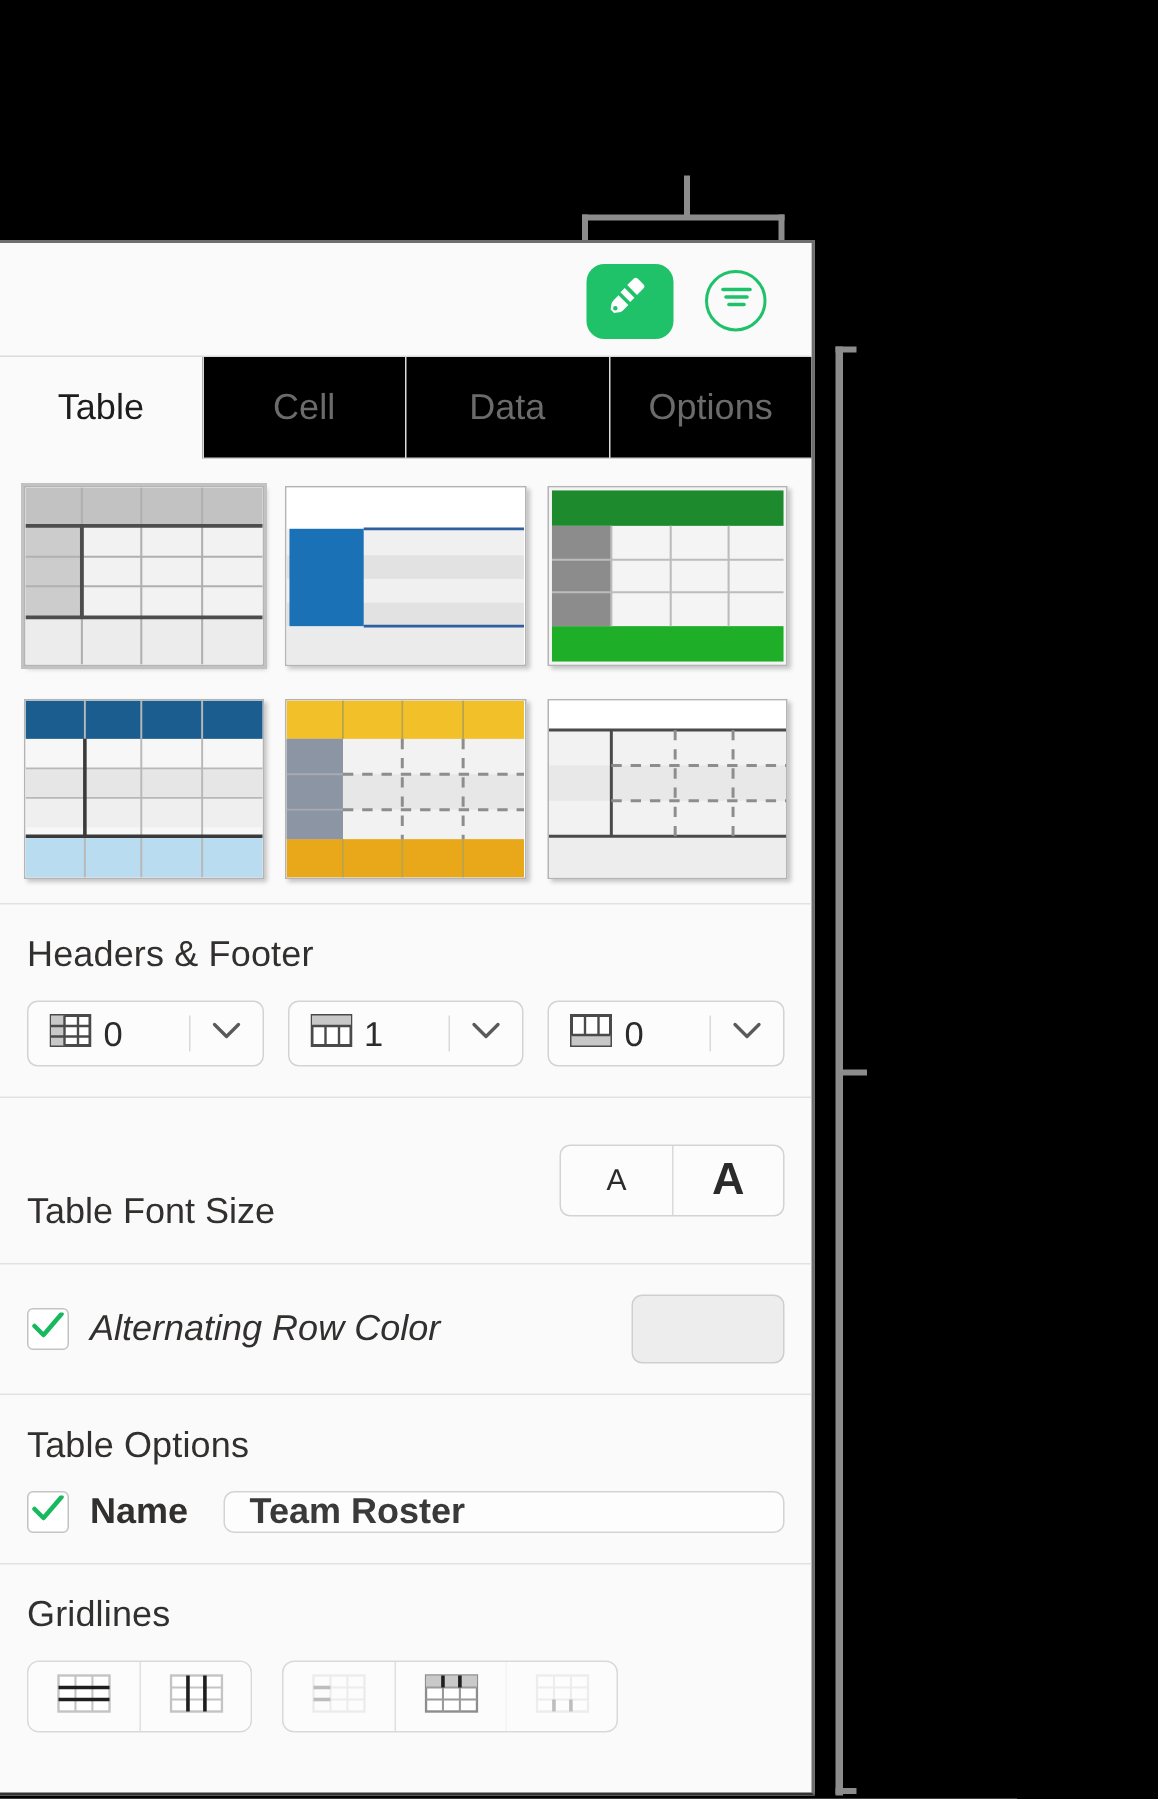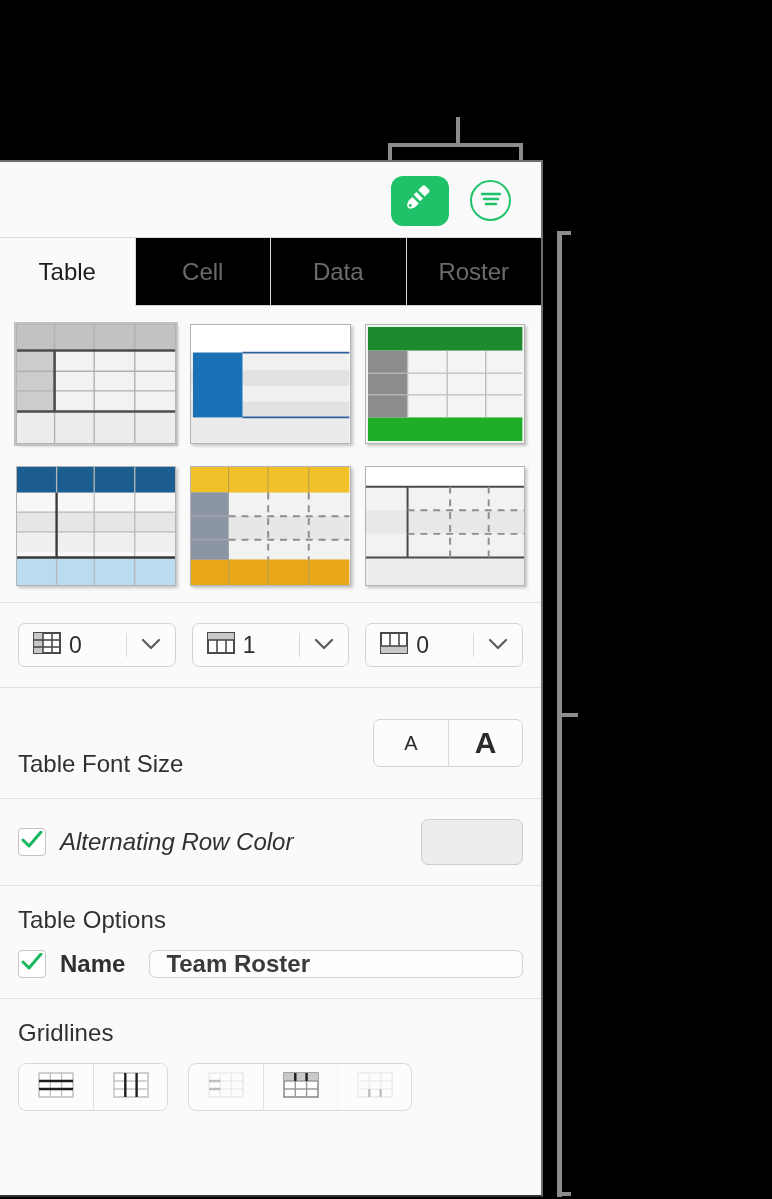--- a/index.html
+++ b/index.html
@@ -201,21 +201,21 @@
       <div class="tab active">
           <span>Table</span>
         </div>
       <div class="tab">
           <span>Cell</span>
         </div>
       <div class="tab">
           <span>Data</span>
         </div>
       <div class="tab">
-          <span>Roster</span>
+          <span>Options</span>
         </div>
     </div>
 
     <div id="style-grid">
 
       <div class="style-swatch selected">
         <svg class="sw-svg" viewBox="0 0 160 120" preserveAspectRatio="none">
           <rect x="0" y="0" width="160" height="120" fill="#f2f2f2"></rect>
           <rect x="0" y="0" width="160" height="26" fill="#c2c2c2"></rect>
           <rect x="0" y="26" width="38" height="62" fill="#cccccc"></rect>
@@ -337,20 +337,21 @@
               <line x1="42" y1="68" x2="160" y2="68"></line>
             <line x1="85" y1="20" x2="85" y2="92"></line>
               <line x1="124" y1="20" x2="124" y2="92"></line>
           </g>
         </svg>
       </div>
 
     </div>
 
     <div class="section">
+      <div class="section-title">Headers &amp; Footer</div>
       <div id="hf-row">
 
         <div class="stepper">
           <div class="sv">
             <span>
               <svg width="28" height="22" viewBox="0 0 28 22">
                 <rect x="1" y="1" width="26" height="20" fill="#fff" stroke="#4a4a4a" stroke-width="2"></rect>
                 <rect x="1" y="1" width="9" height="20" fill="#c8c8c8"></rect>
                 <g stroke="#4a4a4a" stroke-width="1.6">
                   <line x1="10" y1="1" x2="10" y2="21"></line>

